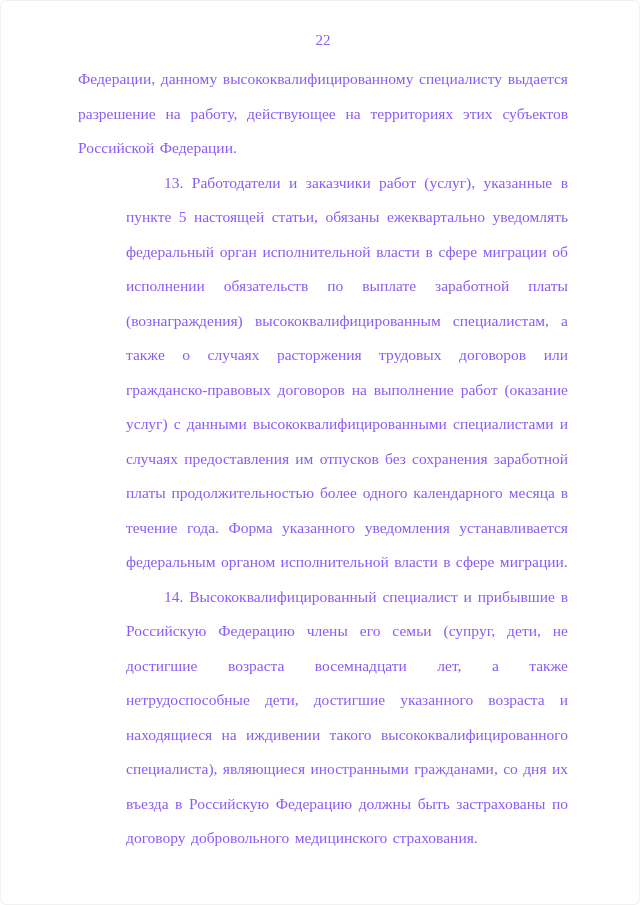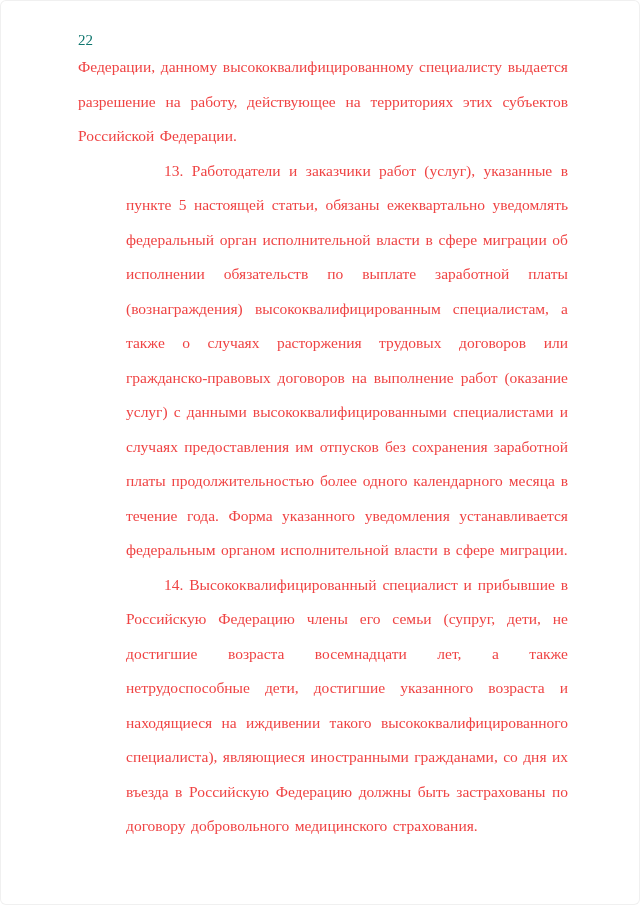--- a/index.html
+++ b/index.html
@@ -14,32 +14,33 @@
     box-sizing: border-box;
     background: #ffffff;
     border-radius: 6px;
     box-shadow: inset 0 0 0 1px #f0f0f0;
     padding: 30px 72px 0 78px;
     font-family: "Liberation Serif", "DejaVu Serif", serif;
     color: #1b1b1b;
     overflow: hidden;
   }
   .page-number {
-    text-align: left;
+    text-align: center;
     font-size: 15px;
     line-height: 20px;
-    color: #0f766e;
+    margin-bottom: 12px;
+    color: #8b5cf6;
   }
   .para {
     margin: 0;
     font-size: 15.5px;
     line-height: 34.5px;
     text-align: justify;
     word-spacing: 1.5px;
-    color: #ef4444;
+    color: #8b5cf6;
   }
   .para.indent {
     text-indent: 38px;
     margin-left: 48px;
   }
 </style>
 </head>
 <body>
 
 <div class="page">

